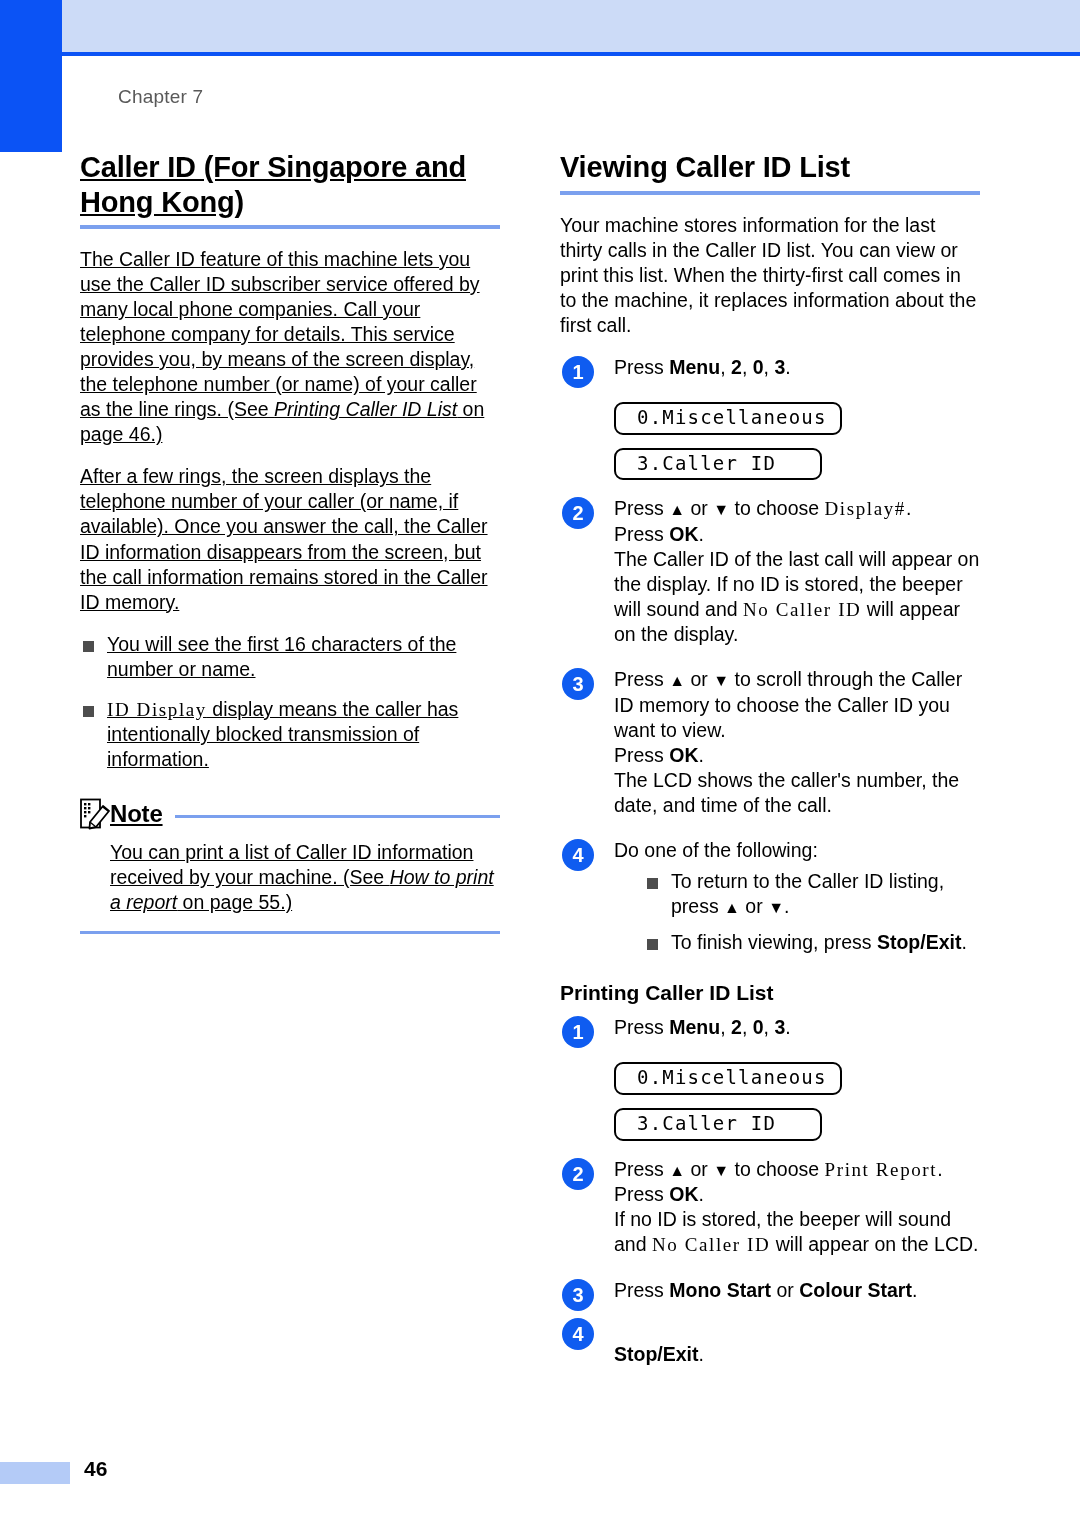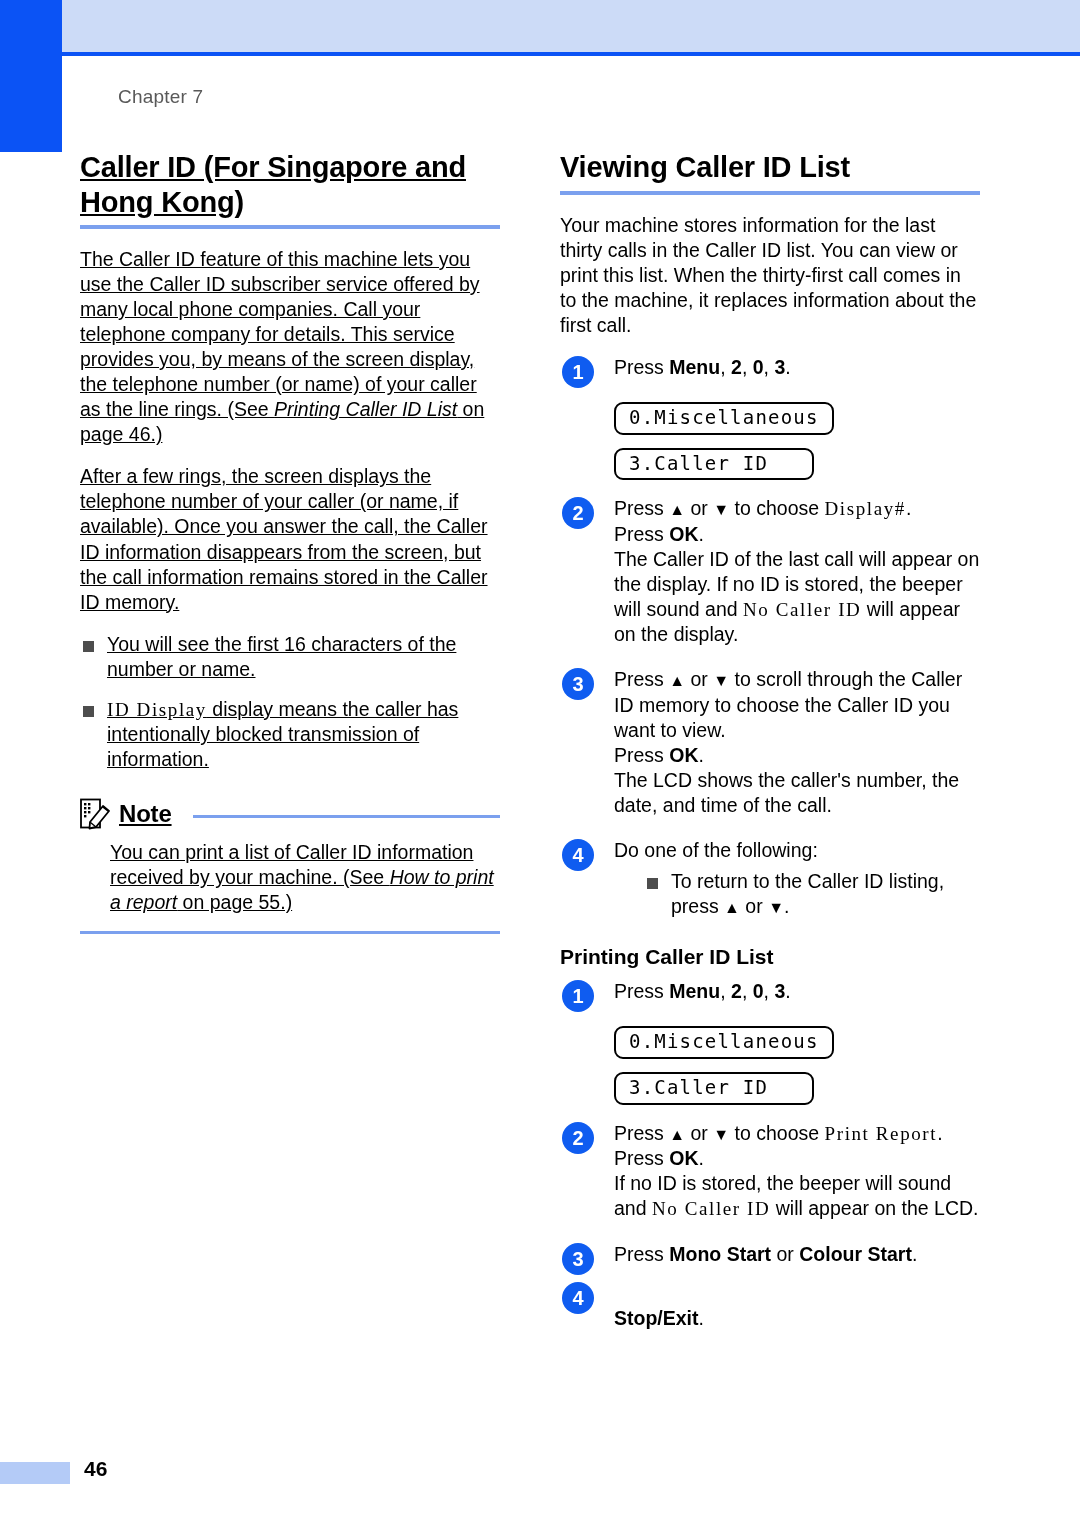--- a/index.html
+++ b/index.html
@@ -119,21 +119,20 @@
     left: 3px; top: 9px;
     width: 11px; height: 11px;
     background: #4d4d4d;
   }
 
   
   .note-block { margin-top: 26px; }
   .note-head {
     display: flex;
     align-items: center;
-    gap: 9px;
   }
   .note-icon { width: 30px; height: 32px; flex: 0 0 auto; }
   .note-word {
     font-size: 24px;
     font-weight: bold;
     letter-spacing: -0.2px;
   }
   .note-head-rule {
     flex: 1 1 auto;
     height: 3px;
@@ -172,21 +171,21 @@
   .step-text {
     font-size: 19.5px;
     line-height: 1.285;
   }
 
   
   .lcd-box {
     display: inline-block;
     border: 2.5px solid #000;
     border-radius: 9px;
-    padding: 3px 13px 4px 13px;
+    padding: 3px 13px 4px 21px;
     margin: 9px 0 4px 0;
     min-width: 170px;
   }
   .lcd-box .lcd-glyph {
     font-family: "DejaVu Sans Mono", "Liberation Mono", monospace;
     font-size: 19px;
     letter-spacing: 1.2px;
     white-space: pre;
     line-height: 1.15;
   }
@@ -287,20 +286,21 @@
     </div>
   </div>
 
   <div class="step" style="margin-top:20px;">
     <span class="step-badge">4</span>
     <div class="step-text">
       <span>Do one of the following:</span>
       <div class="substeps">
         <ul class="sqlist">
           <li><span>To return to the Caller ID listing, press </span><span class="arrow">▲</span><span> or </span><span class="arrow">▼</span><span>.</span></li>
+          <li><span>To finish viewing, press </span><span class="bold">Stop/Exit</span><span>.</span></li>
         </ul>
       </div>
     </div>
   </div>
 
   <h2 class="sub-title">Printing Caller ID List</h2>
 
   <div class="step">
     <span class="step-badge">1</span>
     <span class="step-text"><span>Press </span><span class="bold">Menu</span>, <span class="bold">2</span>, <span class="bold">0</span>, <span class="bold">3</span>.</span>

